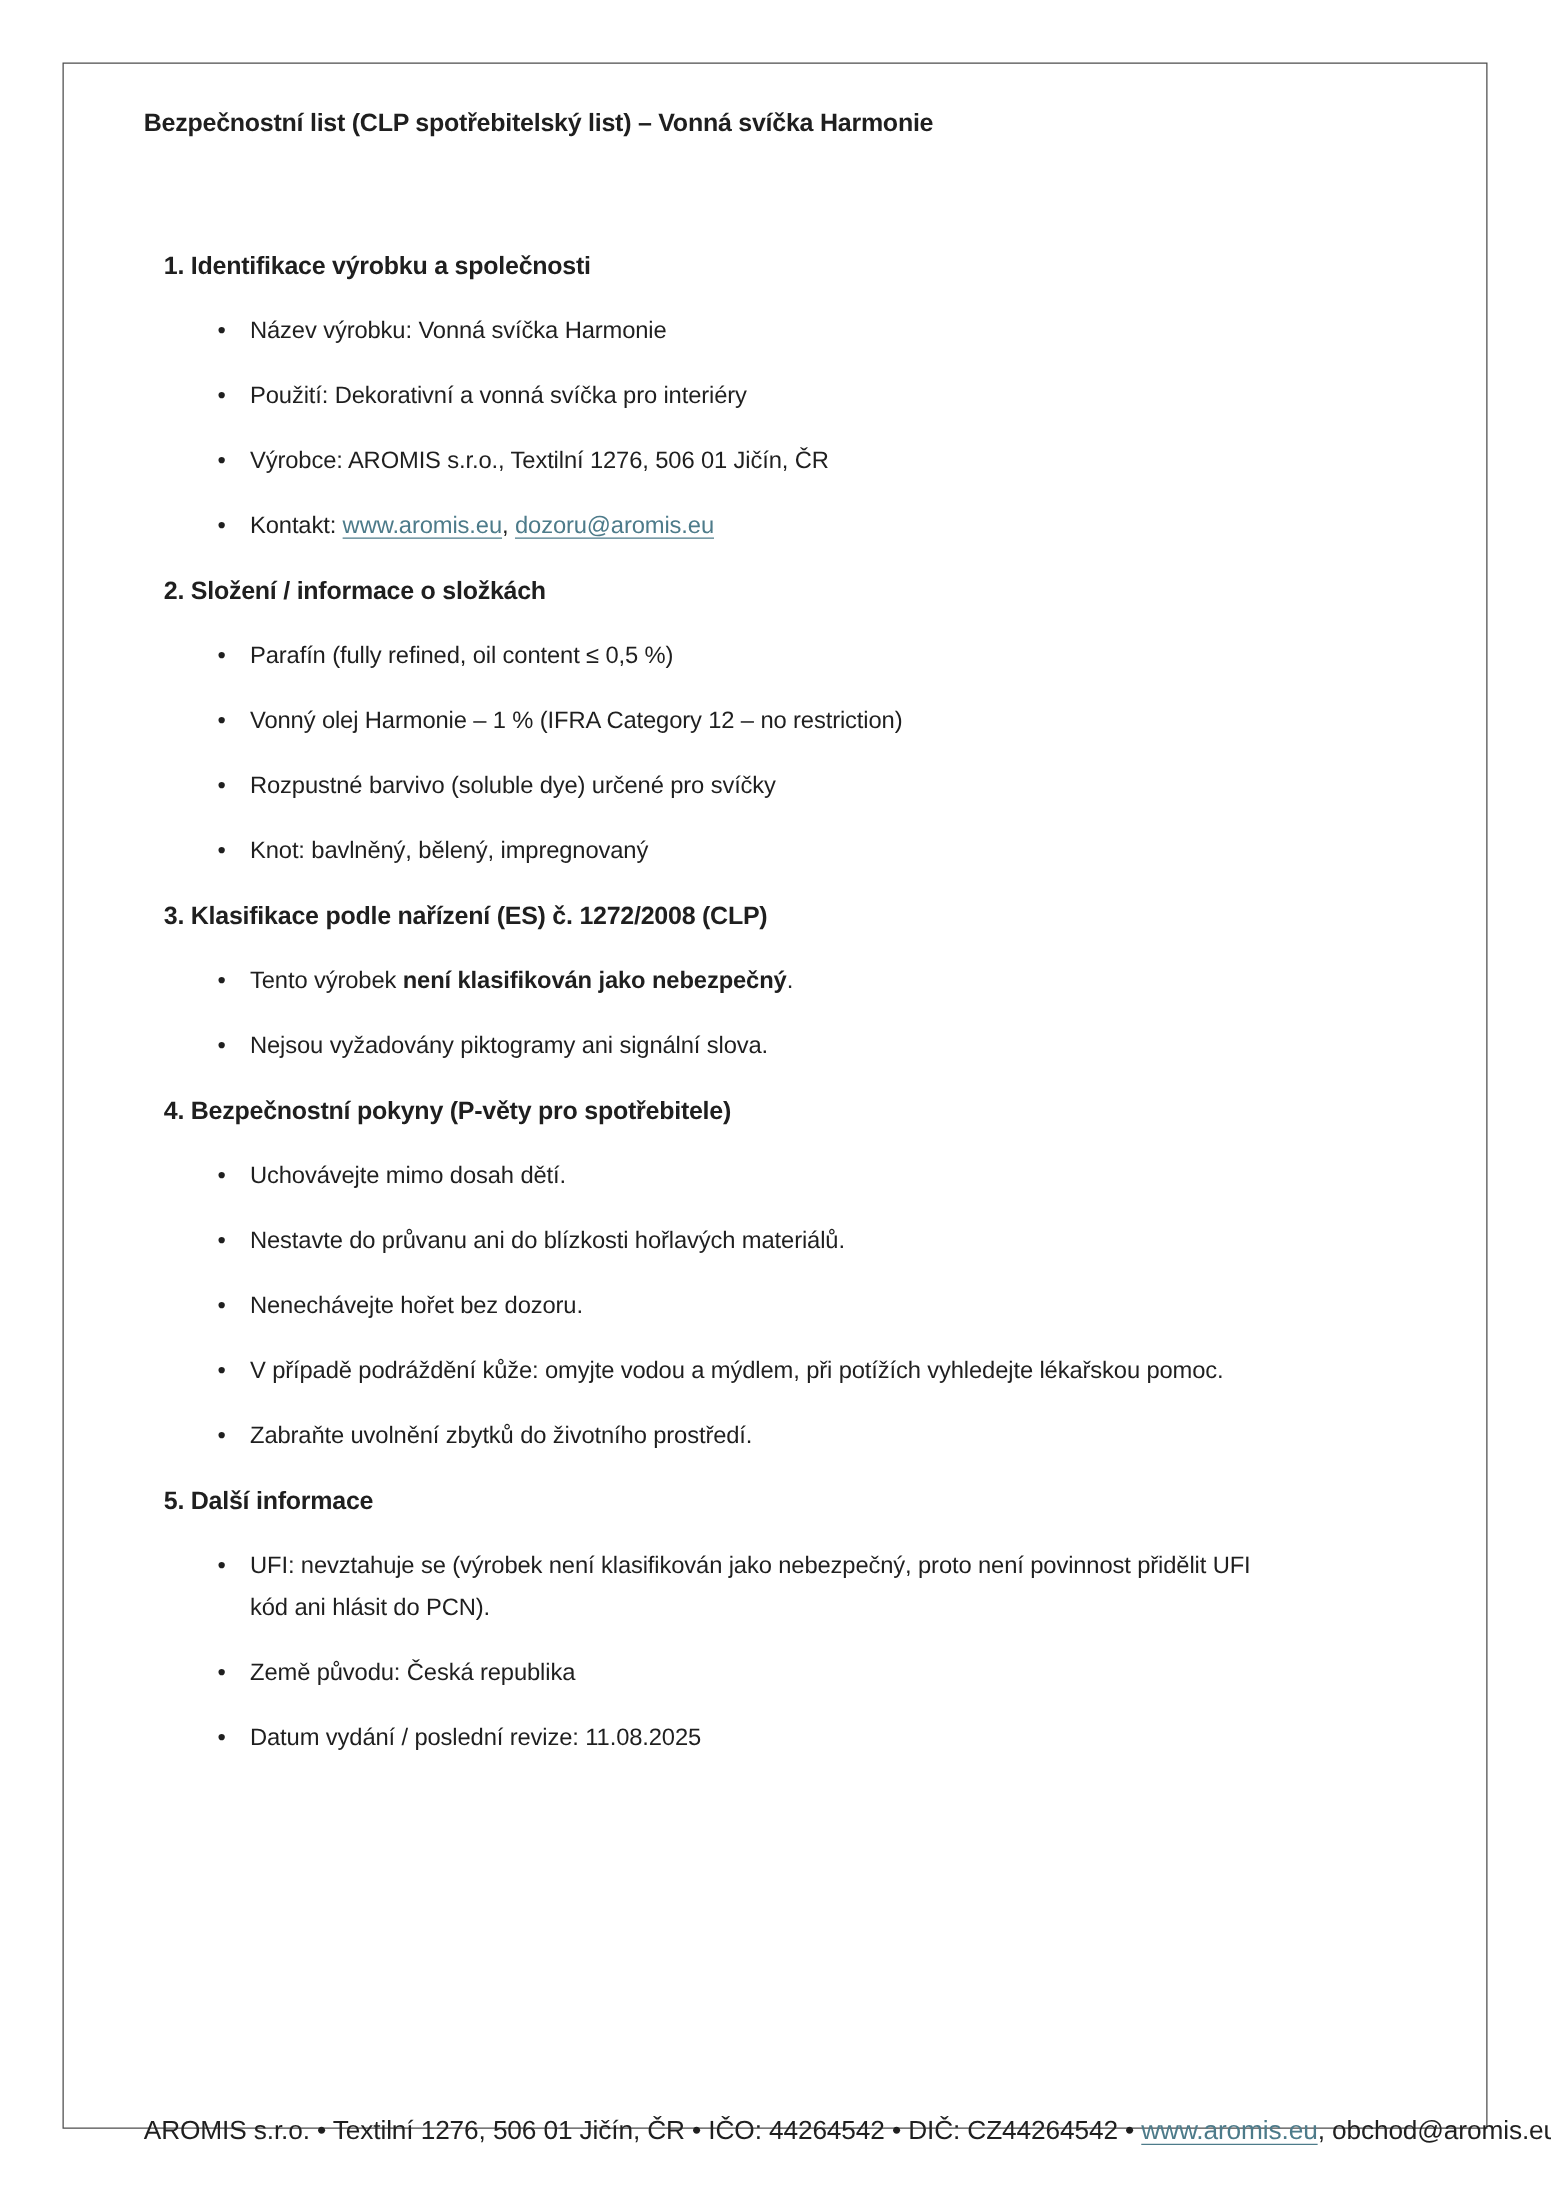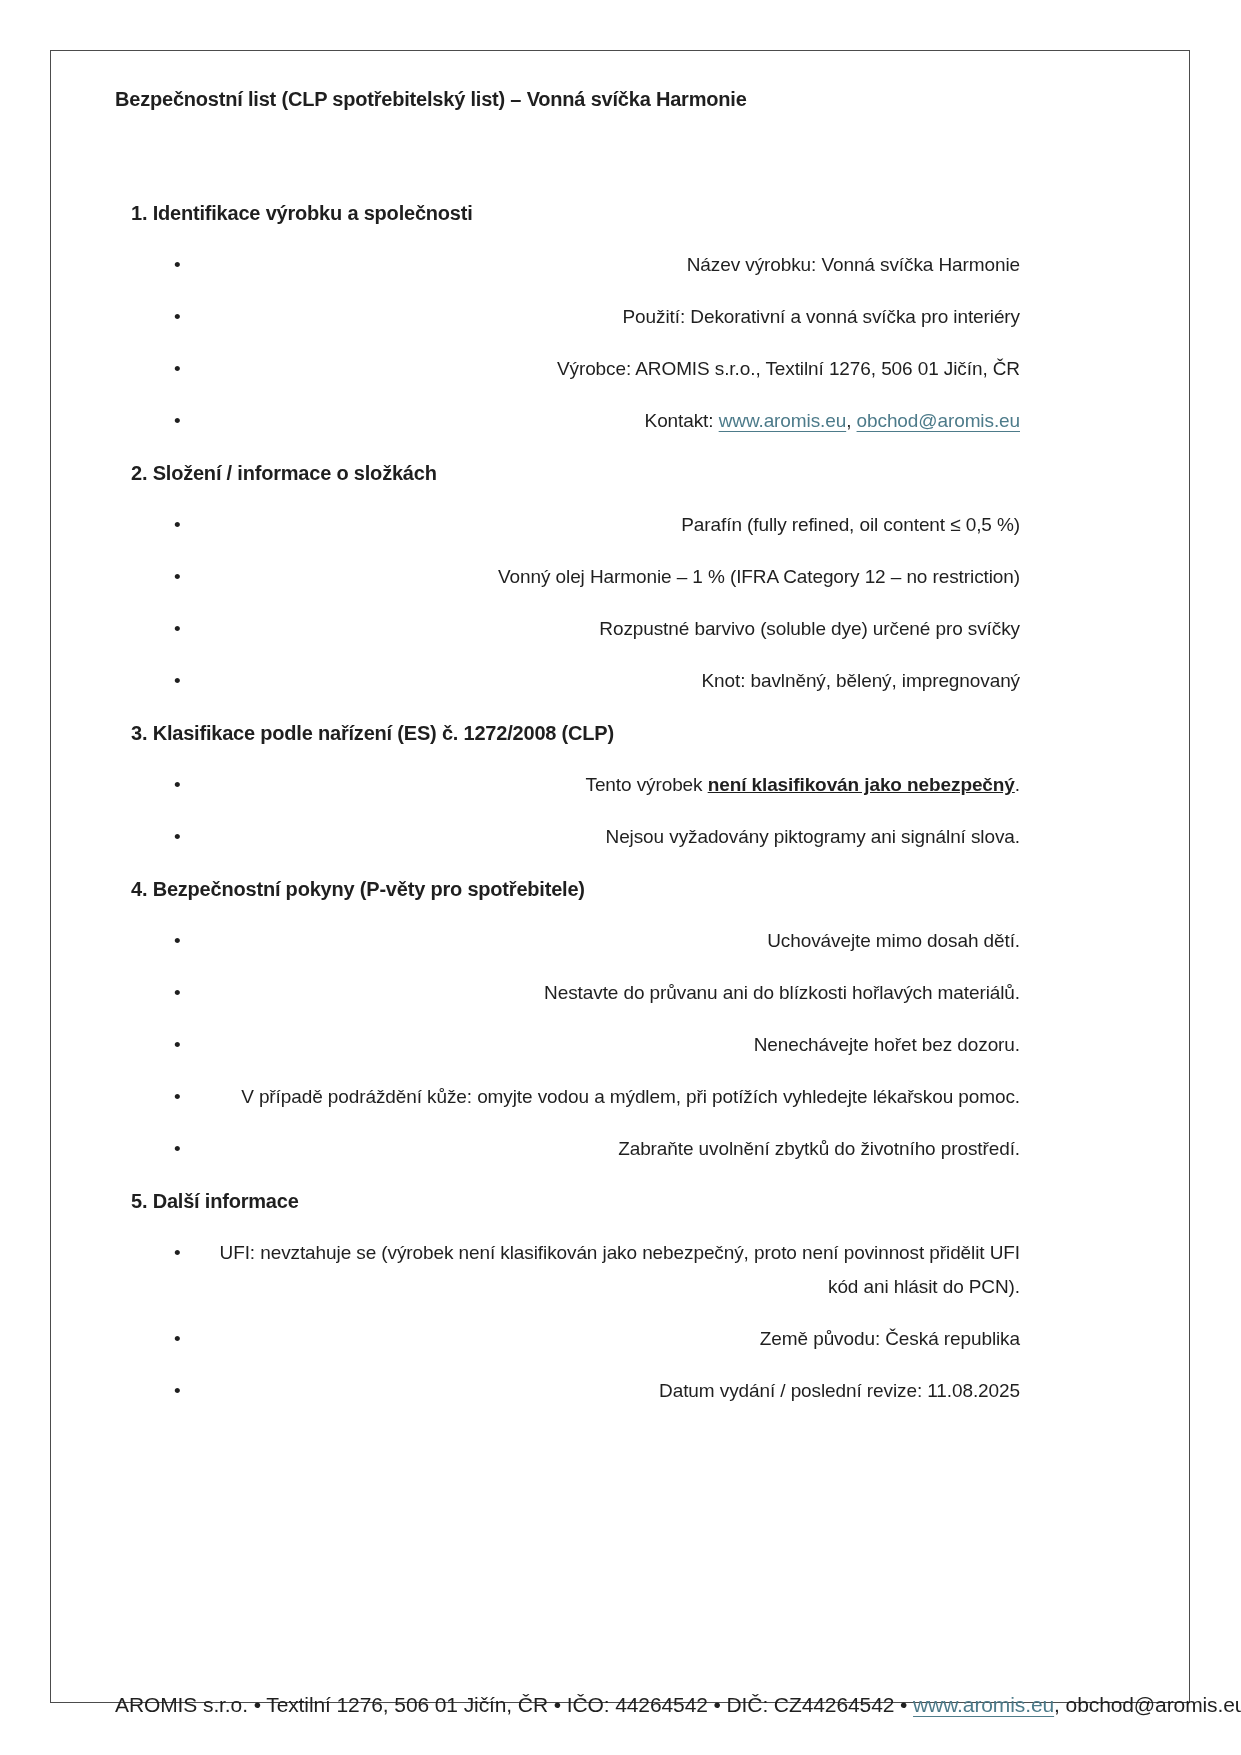--- a/index.html
+++ b/index.html
@@ -42,31 +42,30 @@
     margin:0 0 18px 0;
   }
   .bullet{
     position:relative;
     font-size:19px;
     line-height:34px;
     margin:0 0 18px 0;
     padding-left:69px;
     max-width:820px;
     letter-spacing:-0.1px;
-    text-align:right;
   }
   .bullet::before{
     content:"\2022";
     position:absolute;
     left:43px;top:0;
     font-size:19px;
     line-height:34px;
     color:var(--text);
   }
-  .b{font-weight:bold;text-decoration:underline;}
+  .b{font-weight:bold;}
   a.link{
     color:var(--link);
     text-decoration:underline;
     text-decoration-color:var(--link);
     text-underline-offset:4px;
     text-decoration-thickness:1px;
     cursor:pointer;
   }
   .footer{
     position:absolute;left:64px;top:1642px;
@@ -80,21 +79,21 @@
 <body>
 
 <div class="canvas">
   <div class="sheet-border">
     <h1 class="doc-title">Bezpečnostní list (CLP spotřebitelský list) – Vonná svíčka Harmonie</h1>
     <div class="sections" id="sections">
         <div class="sec-heading">1. Identifikace výrobku a společnosti</div>
         <div class="bullet"><span>Název výrobku: Vonná svíčka Harmonie</span></div>
         <div class="bullet"><span>Použití: Dekorativní a vonná svíčka pro interiéry</span></div>
         <div class="bullet"><span>Výrobce: AROMIS s.r.o., Textilní 1276, 506 01 Jičín, ČR</span></div>
-        <div class="bullet"><span>Kontakt: </span><a class="link" href="#">www.aromis.eu</a><span>, </span><a class="link" href="#">obchod@aromis.eu</a></div>
+        <div class="bullet"><span>Kontakt: </span><a class="link" href="#">www.aromis.eu</a><span>, </span><a class="link" href="#">dozoru@aromis.eu</a></div>
         <div class="sec-heading">2. Složení / informace o složkách</div>
         <div class="bullet"><span>Parafín (fully refined, oil content ≤ 0,5 %)</span></div>
         <div class="bullet"><span>Vonný olej Harmonie – 1 % (IFRA Category 12 – no restriction)</span></div>
         <div class="bullet"><span>Rozpustné barvivo (soluble dye) určené pro svíčky</span></div>
         <div class="bullet"><span>Knot: bavlněný, bělený, impregnovaný</span></div>
         <div class="sec-heading">3. Klasifikace podle nařízení (ES) č. 1272/2008 (CLP)</div>
         <div class="bullet"><span>Tento výrobek </span><span class="b">není klasifikován jako nebezpečný</span><span>.</span></div>
         <div class="bullet"><span>Nejsou vyžadovány piktogramy ani signální slova.</span></div>
         <div class="sec-heading">4. Bezpečnostní pokyny (P-věty pro spotřebitele)</div>
         <div class="bullet"><span>Uchovávejte mimo dosah dětí.</span></div>

